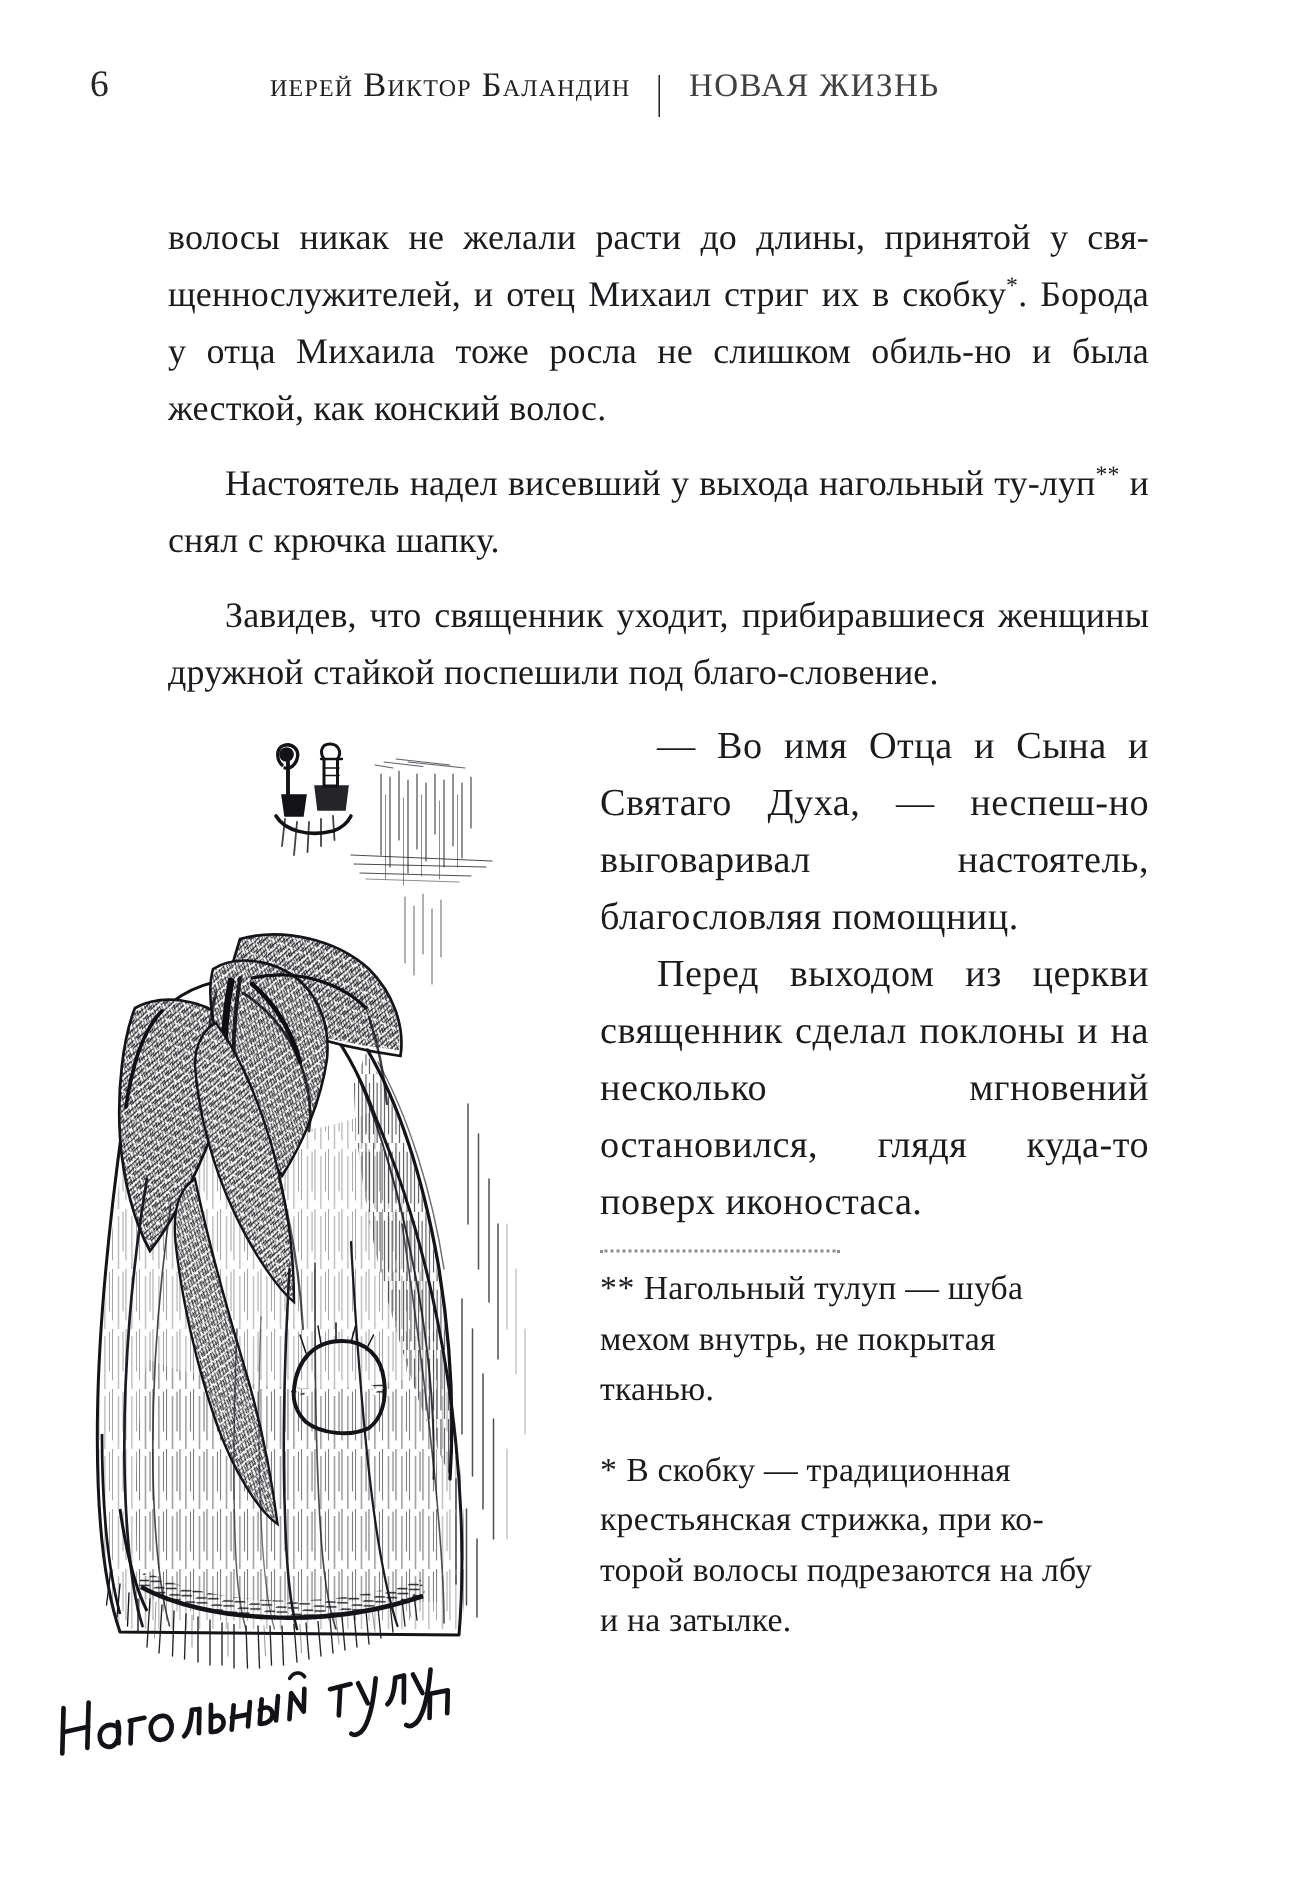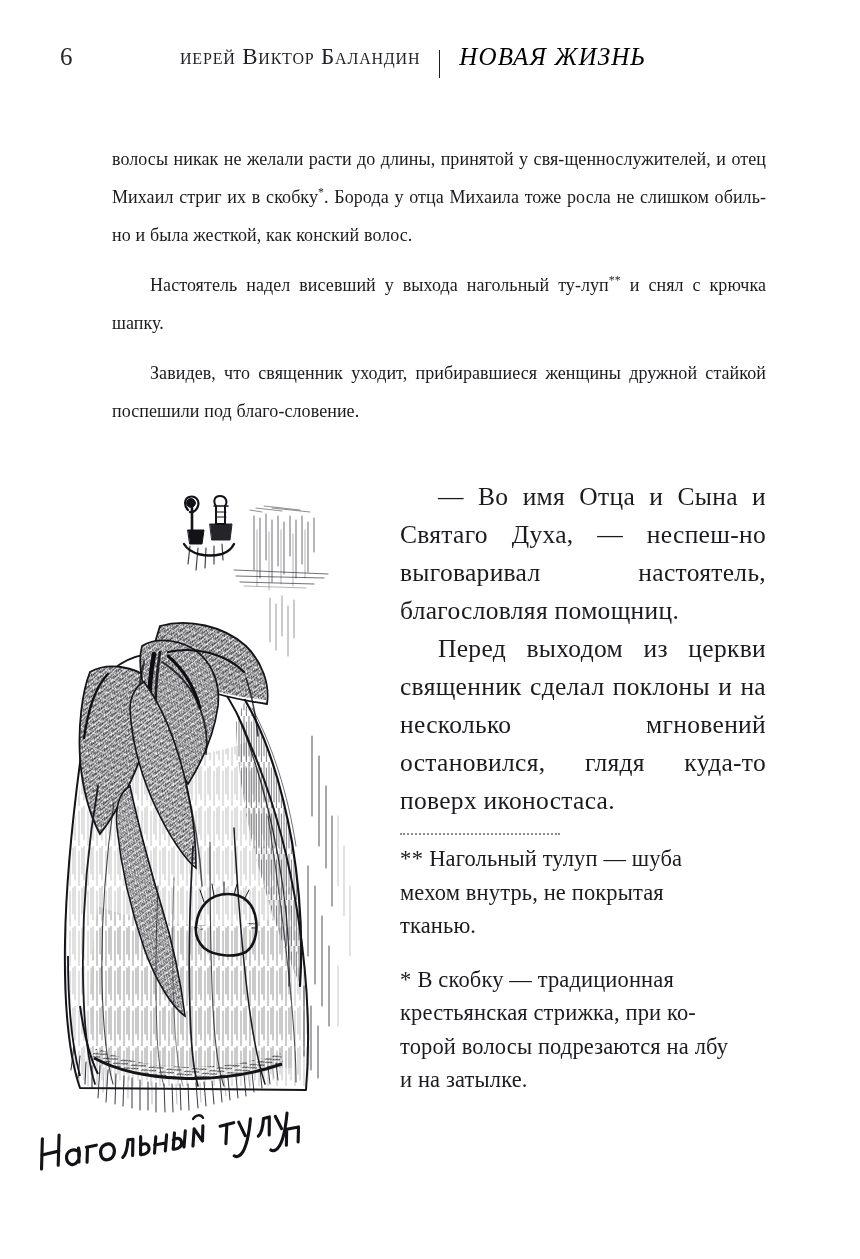--- a/index.html
+++ b/index.html
@@ -60,39 +60,38 @@
   .runhead-rule {
     display: inline-block;
     width: 1px;
     height: 28px;
     background: #1f1f24;
     margin: 0 19px;
     position: relative;
     top: 4px;
   }
   .runhead-title {
-    font-size: 25px;
+    font-size: 22px;
     line-height: 34px;
     letter-spacing: 0.045em;
-    color: #000000;
+    color: #404040;
     white-space: nowrap;
     text-transform: uppercase;
-    font-style: italic;
   }
 
   
   .body-block {
     position: absolute;
     left: 112px;
     top: 140px;
     width: 654px;
   }
   .para {
     margin: 0;
-    font-size: 18px;
+    font-size: 24px;
     line-height: 38px;
     text-align: justify;
     text-indent: 0;
     letter-spacing: 0.004em;
     word-spacing: 0.01em;
     hyphens: manual;
   }
   .para.indent { text-indent: 38px; }
   .para + .para { margin-top: 12px; }
 

